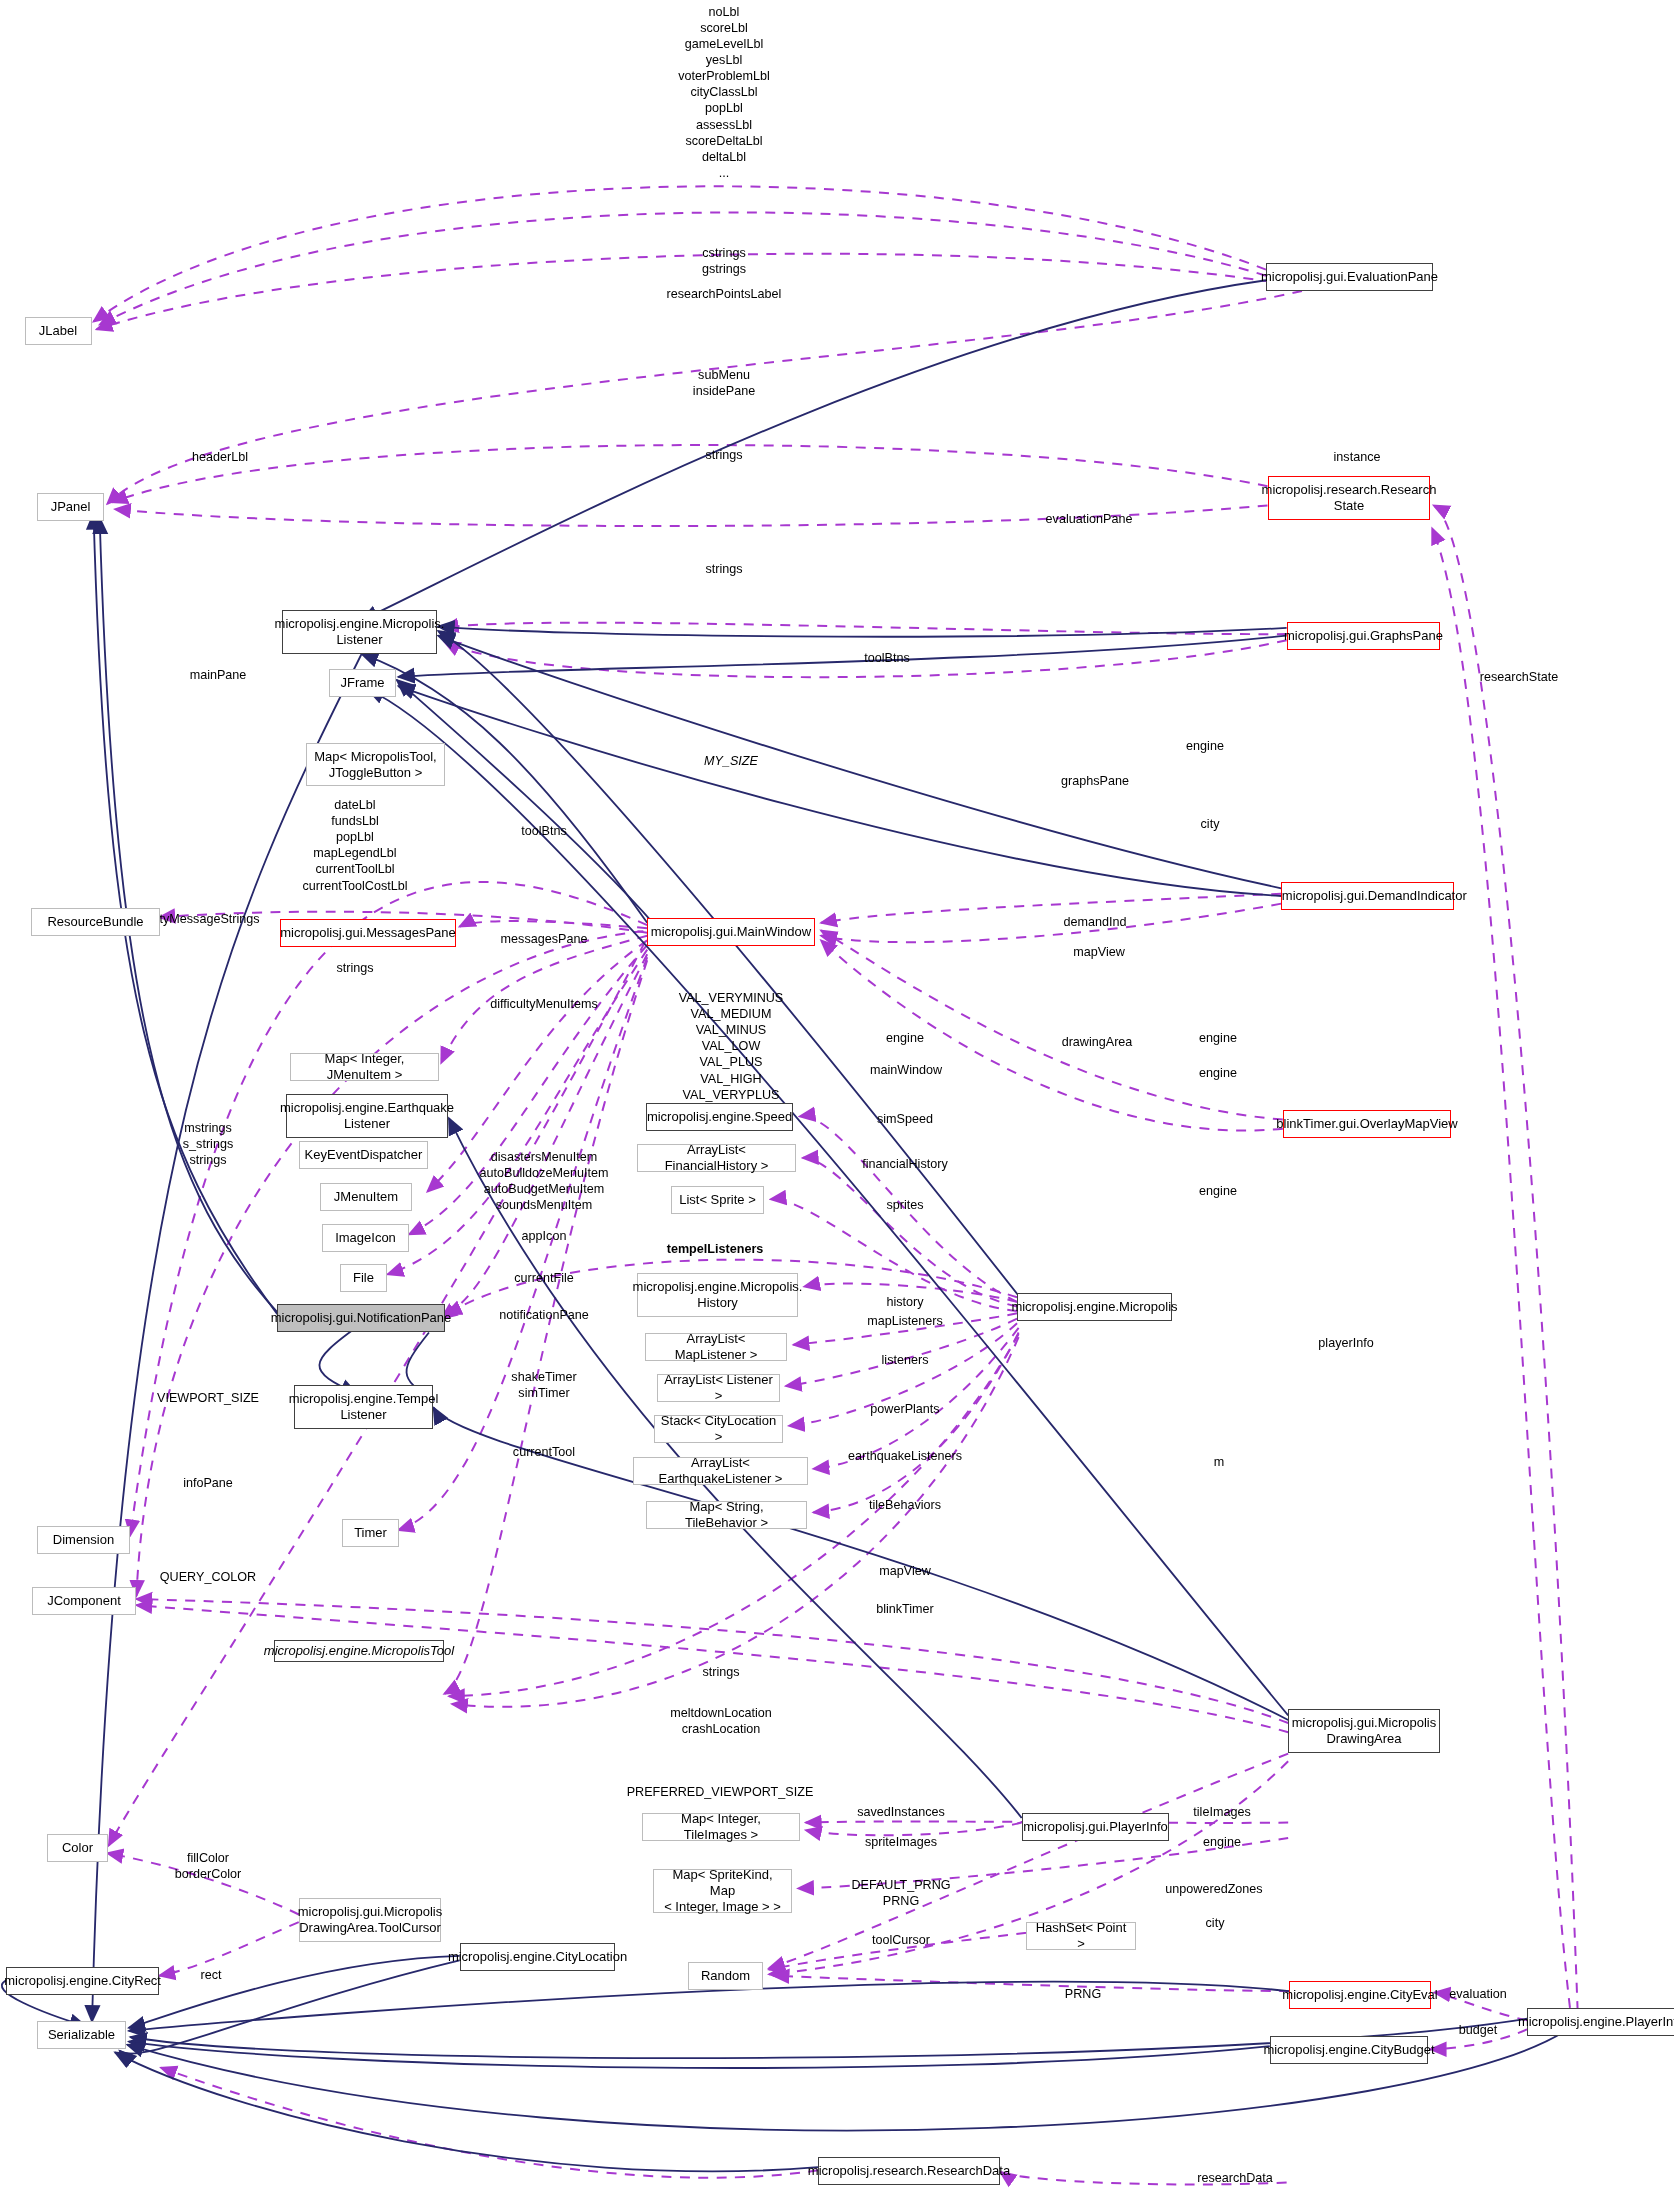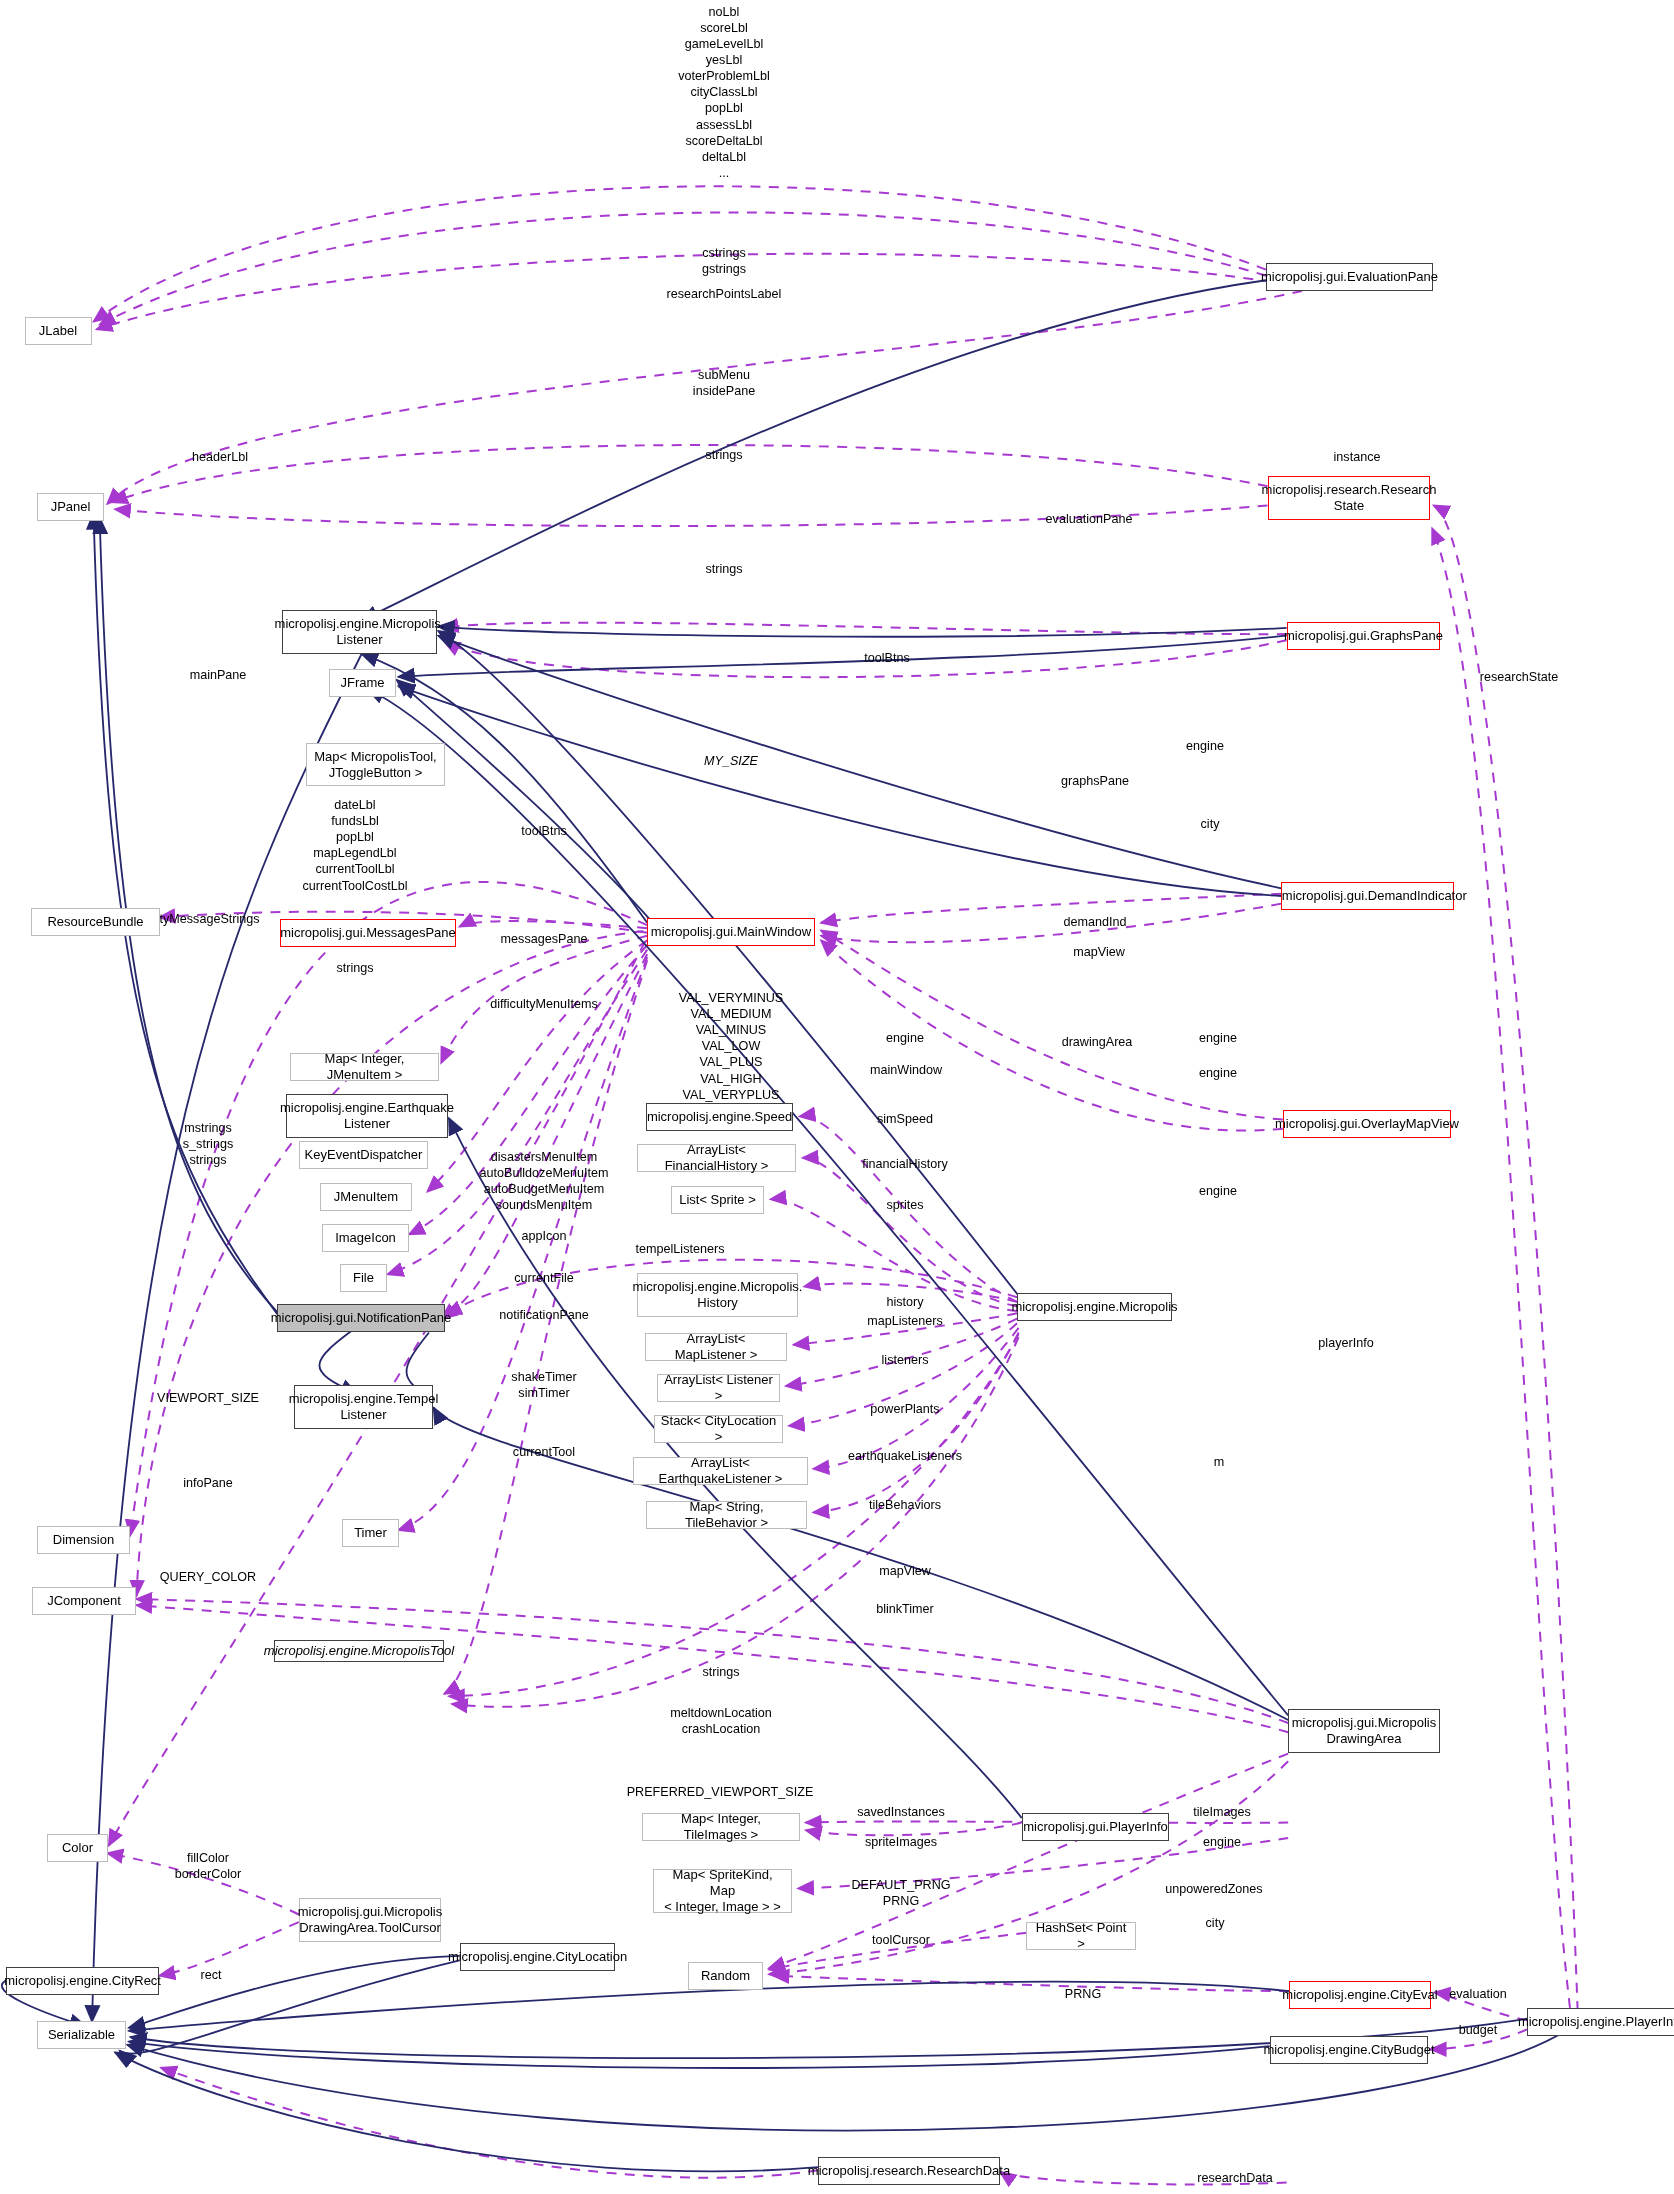--- a/index.html
+++ b/index.html
@@ -188,21 +188,21 @@
       <div class="node cls" style="left: 1017px; top: 1293px; width: 155px; height: 27.6px;">micropolisj.engine.Micropolis</div>
       <div class="node cls" style="left: 1022px; top: 1813px; width: 147px; height: 27.6px;">micropolisj.gui.PlayerInfo</div>
       <div class="node lib" style="left: 1026px; top: 1922px; width: 110px; height: 27.6px;">HashSet&lt; Point &gt;</div>
       <div class="node cls" style="left: 1288px; top: 1709px; width: 152px; height: 44px;">micropolisj.gui.Micropolis
 DrawingArea</div>
       <div class="node cls" style="left: 1266px; top: 263px; width: 167px; height: 27.6px;">micropolisj.gui.EvaluationPane</div>
       <div class="node hl" style="left: 1268px; top: 476px; width: 162px; height: 44px;">micropolisj.research.Research
 State</div>
       <div class="node hl" style="left: 1287px; top: 622px; width: 153px; height: 27.6px;">micropolisj.gui.GraphsPane</div>
       <div class="node hl" style="left: 1281px; top: 882px; width: 173px; height: 27.6px; padding-left: 19px;">micropolisj.gui.DemandIndicator</div>
-      <div class="node hl" style="left: 1283px; top: 1110px; width: 168px; height: 27.6px;">micropolisj.gui.OverlayMapView</div>
+      <div class="node hl" style="left: 1283px; top: 1110px; width: 168px; height: 27.6px;">blinkTimer.gui.OverlayMapView</div>
       <div class="node hl" style="left: 1289px; top: 1981px; width: 142px; height: 27.6px;">micropolisj.engine.CityEval</div>
       <div class="node cls" style="left: 1270px; top: 2036px; width: 158px; height: 27.6px;">micropolisj.engine.CityBudget</div>
       <div class="node cls" style="left: 1527px; top: 2008px; width: 148px; height: 27.6px;">micropolisj.engine.PlayerInfo</div>
       <div class="node cls" style="left: 818px; top: 2157px; width: 182px; height: 27.6px;">micropolisj.research.ResearchData</div>
     </div>
   <div id="labels">
       <div class="edgelabel" style="left: 724px; top: 3.8px;">noLbl
 scoreLbl
 gameLevelLbl
 yesLbl
@@ -261,21 +261,21 @@
 strings</div>
       <div class="edgelabel" style="left: 905px; top: 1111px;">simSpeed</div>
       <div class="edgelabel" style="left: 544px; top: 1149px;">disastersMenuItem
 autoBulldozeMenuItem
 autoBudgetMenuItem
 soundsMenuItem</div>
       <div class="edgelabel" style="left: 905px; top: 1156px;">financialHistory</div>
       <div class="edgelabel" style="left: 905px; top: 1197px;">sprites</div>
       <div class="edgelabel" style="left: 544px; top: 1228px;">appIcon</div>
       <div class="edgelabel" style="left: 1218px; top: 1183px;">engine</div>
-      <div class="edgelabel" style="left: 680px; top: 1241px;">tempelListeners</div>
+      <div class="edgelabel" style="left: 715px; top: 1241px; font-weight: bold;">tempelListeners</div>
       <div class="edgelabel" style="left: 544px; top: 1270px;">currentFile</div>
       <div class="edgelabel" style="left: 905px; top: 1294px;">history</div>
       <div class="edgelabel" style="left: 905px; top: 1313px;">mapListeners</div>
       <div class="edgelabel" style="left: 544px; top: 1307px;">notificationPane</div>
       <div class="edgelabel" style="left: 905px; top: 1352px;">listeners</div>
       <div class="edgelabel" style="left: 544px; top: 1369px;">shakeTimer
 simTimer</div>
       <div class="edgelabel" style="left: 905px; top: 1401px;">powerPlants</div>
       <div class="edgelabel" style="left: 1219px; top: 1454px;">m</div>
       <div class="edgelabel" style="left: 1346px; top: 1335px;">playerInfo</div>

